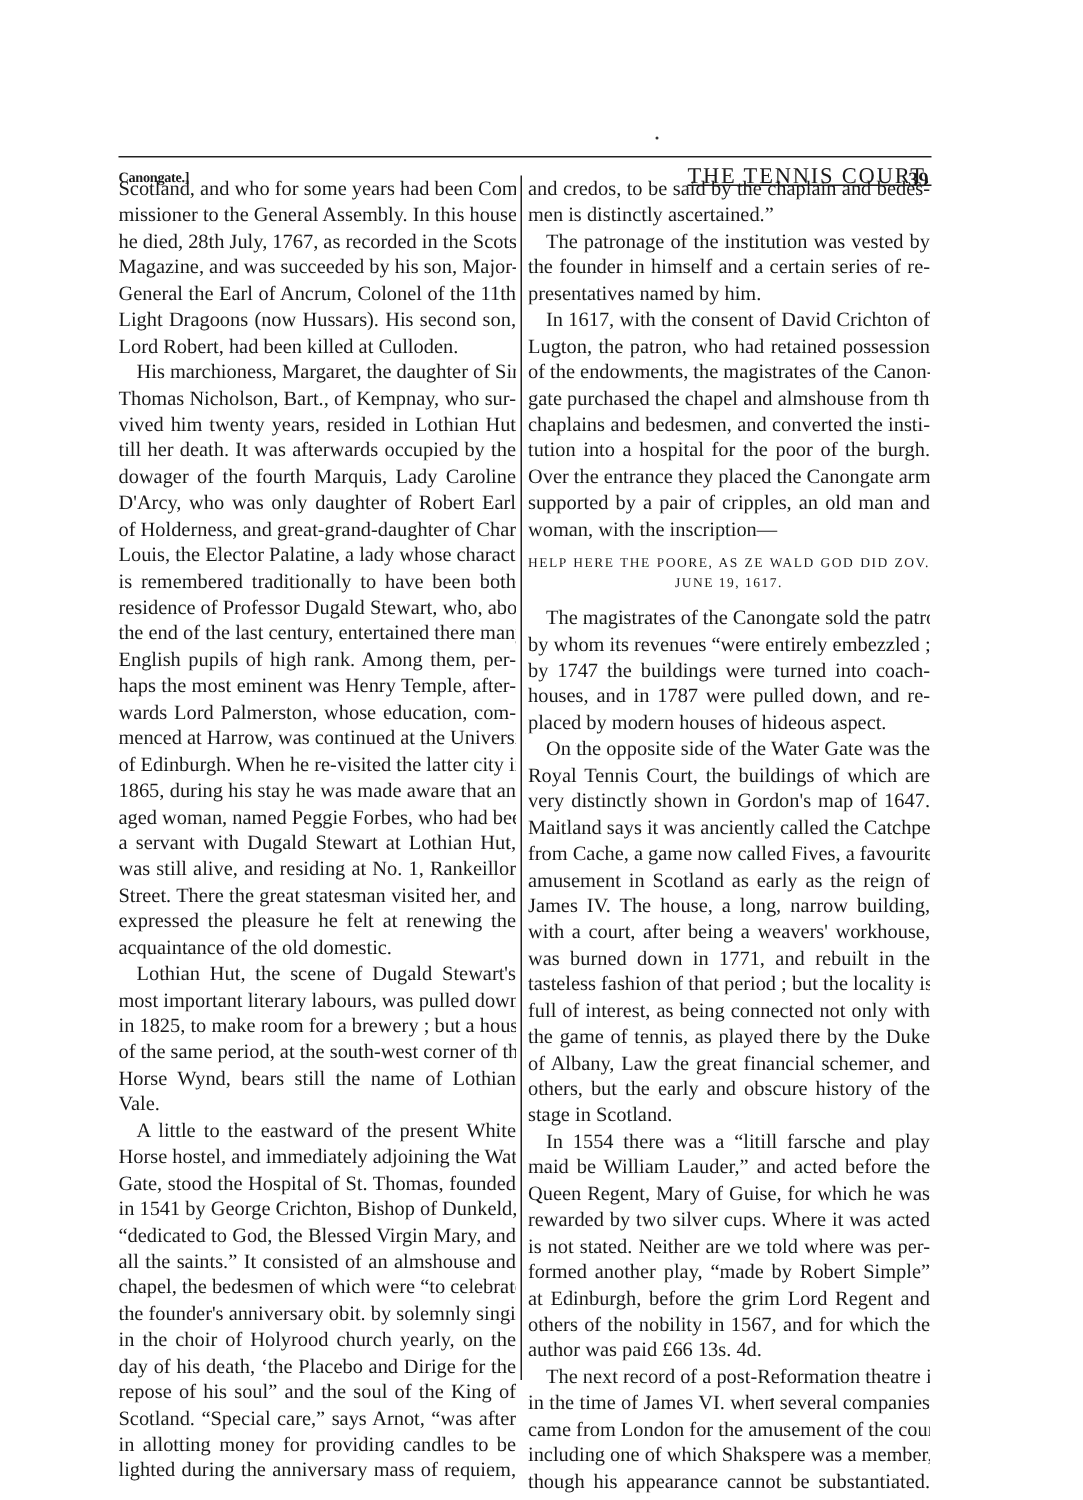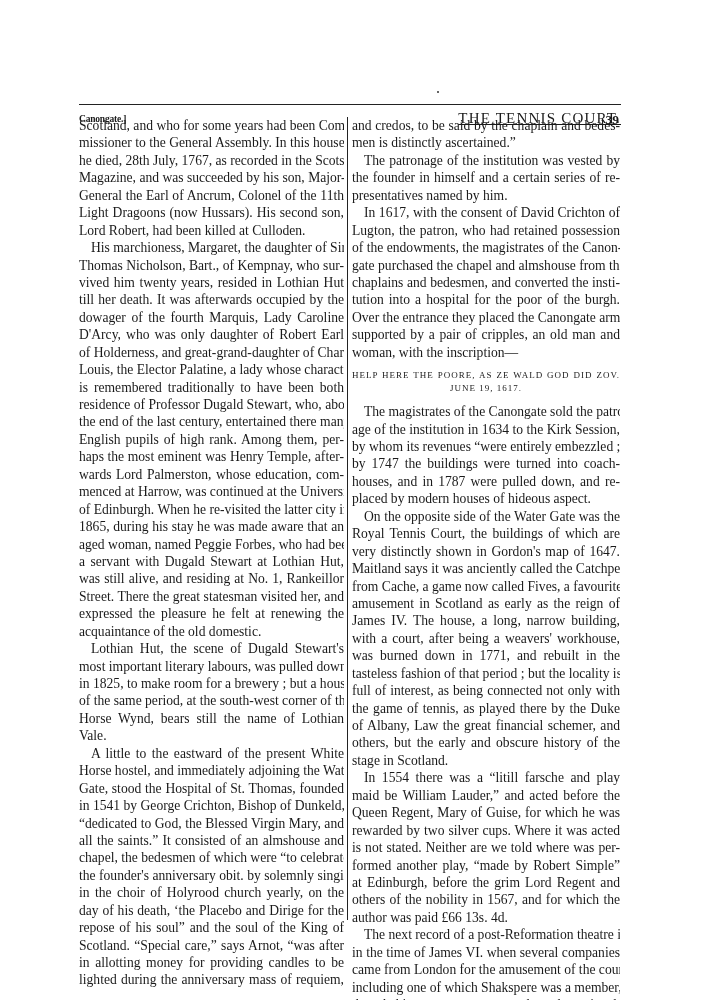--- a/index.html
+++ b/index.html
@@ -109,21 +109,20 @@
       <span class="ln">Over the entrance they placed the Canongate arms,</span>
       <span class="ln">supported by a pair of cripples, an old man and</span>
       <span class="ln last">woman, with the inscription—</span>
 
       <span class="gap"></span>
       <span class="ln inscr">HELP HERE THE POORE, AS ZE WALD GOD DID ZOV.</span>
       <span class="ln inscr center">JUNE 19, 1617.</span>
       <span class="gap"></span>
 
       <span class="ln ind">The magistrates of the Canongate sold the patron-</span>
-      <span class="ln">age of the institution in 1634 to the Kirk Session,</span>
       <span class="ln">by whom its revenues “were entirely embezzled ;”</span>
       <span class="ln">by 1747 the buildings were turned into coach-</span>
       <span class="ln">houses, and in 1787 were pulled down, and re-</span>
       <span class="ln last">placed by modern houses of hideous aspect.</span>
       <span class="ln ind">On the opposite side of the Water Gate was the</span>
       <span class="ln">Royal Tennis Court, the buildings of which are</span>
       <span class="ln">very distinctly shown in Gordon's map of 1647.</span>
       <span class="ln">Maitland says it was anciently called the Catchpel,</span>
       <span class="ln">from Cache, a game now called Fives, a favourite</span>
       <span class="ln">amusement in Scotland as early as the reign of</span>

